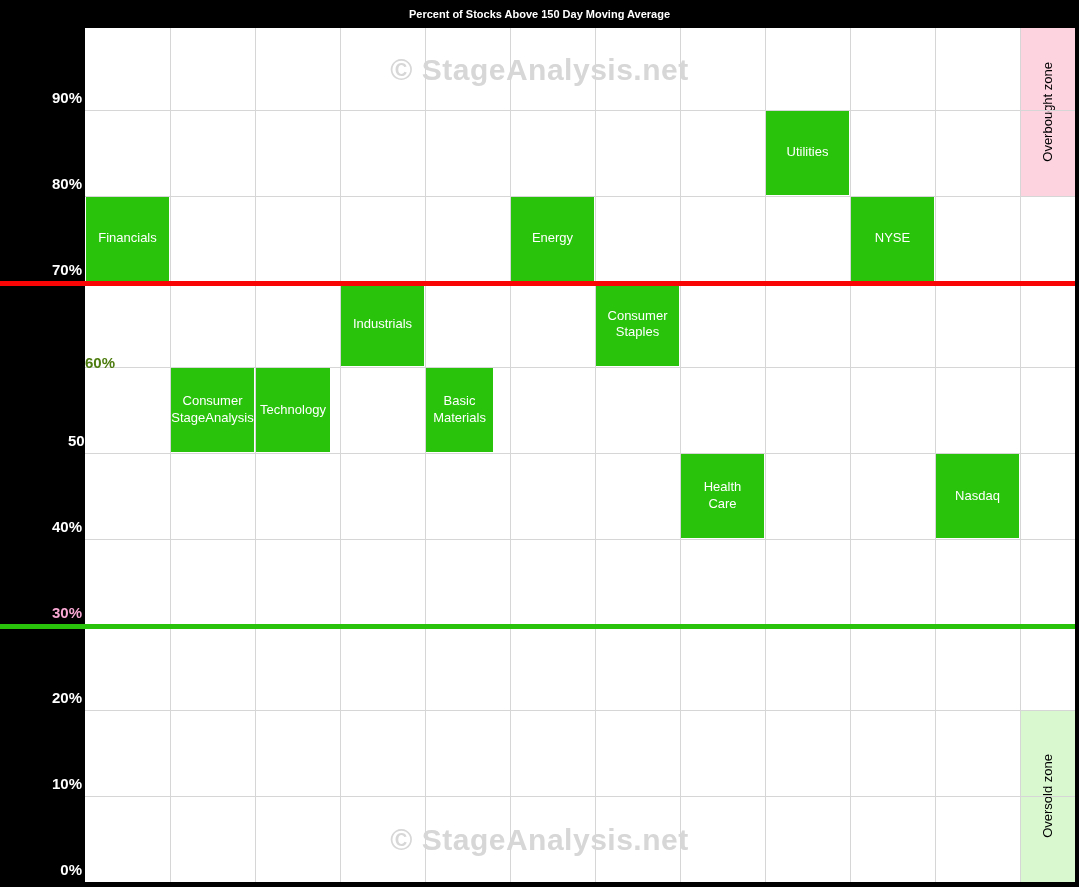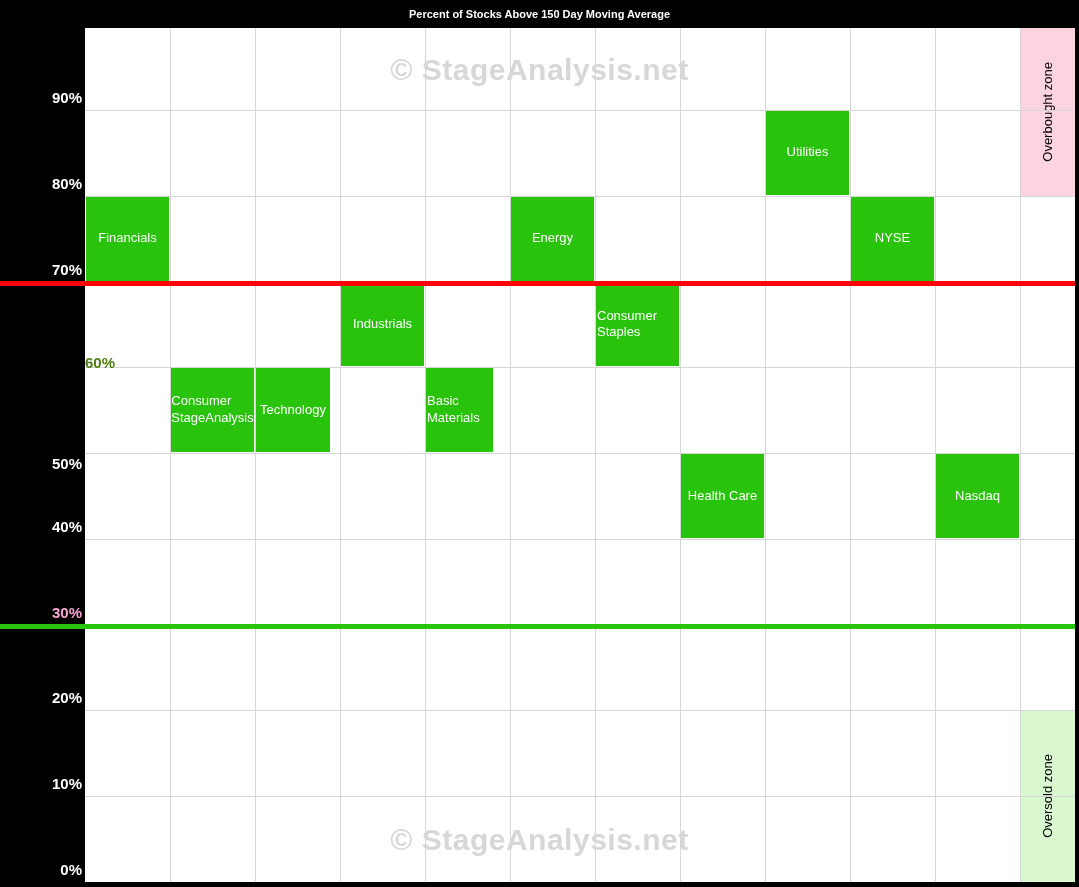--- a/index.html
+++ b/index.html
@@ -9,21 +9,21 @@
         text-align:center;color:#fff;font-size:11px;font-weight:700;}
   #plot{position:absolute;left:85px;top:28px;width:990px;height:854px;background:#fff;}
   .watermark{position:absolute;left:0;width:100%;text-align:center;font-size:30px;font-weight:700;
         color:#d7d7d7;line-height:32px;letter-spacing:0.5px;}
   #wm-top{top:54px;}
   #wm-bottom{top:824px;}
   .gridline{position:absolute;background:#d6d6d6;}
   .zone{position:absolute;display:flex;align-items:center;justify-content:center;}
   .zone-label{writing-mode:vertical-rl;transform:rotate(180deg);font-size:13px;color:#000;white-space:nowrap;}
   .sector-box{position:absolute;display:flex;align-items:center;justify-content:center;
-        color:#fff;font-size:13px;line-height:1.3;padding:1px;box-sizing:border-box;}
+        text-align:center;color:#fff;font-size:13px;line-height:1.3;padding:9px;box-sizing:border-box;}
   .threshold{position:absolute;left:0;}
   .ytick{position:absolute;left:0;width:82px;height:18px;line-height:18px;text-align:right;
         color:#fff;font-size:15px;font-weight:700;}
 </style>
 </head>
 <body>
 
 <div id="page">
   <div class="chart-title">Percent of Stocks Above 150 Day Moving Average</div>
   <div id="plot"></div>
@@ -87,19 +87,19 @@
     </div>
     <div class="sector-box" style="left: 936px; top: 454.111px; width: 83px; height: 83.7778px; background: rgb(40, 195, 10); color: rgb(255, 255, 255);">
       <span>Nasdaq</span>
     </div>
     <div class="threshold" style="left: 0px; top: 280.556px; width: 1075px; height: 5px; background: rgb(250, 5, 5);"></div>
     <div class="threshold" style="left: 0px; top: 623.667px; width: 1075px; height: 5px; background: rgb(40, 195, 10);"></div>
     <div class="ytick" style="top: 89px; color: rgb(255, 255, 255);">90%</div>
     <div class="ytick" style="top: 174.778px; color: rgb(255, 255, 255);">80%</div>
     <div class="ytick" style="top: 260.556px; color: rgb(255, 255, 255);">70%</div>
     <div class="ytick" style="top: 354px; color: #4d7c0f; padding-left: 33px;">60%</div>
-    <div class="ytick" style="top: 455px; color: rgb(255, 255, 255);">50%</div>
+    <div class="ytick" style="top: 432px; color: rgb(255, 255, 255); padding-left: 16px;">50%</div>
     <div class="ytick" style="top: 517.889px; color: rgb(255, 255, 255);">40%</div>
     <div class="ytick" style="top: 603.667px; color: #f9a8d4;">30%</div>
     <div class="ytick" style="top: 689.444px; color: rgb(255, 255, 255);">20%</div>
     <div class="ytick" style="top: 775.222px; color: rgb(255, 255, 255);">10%</div>
     <div class="ytick" style="top: 861px; color: rgb(255, 255, 255);">0%</div>
   </div>
 
 </body></html>

